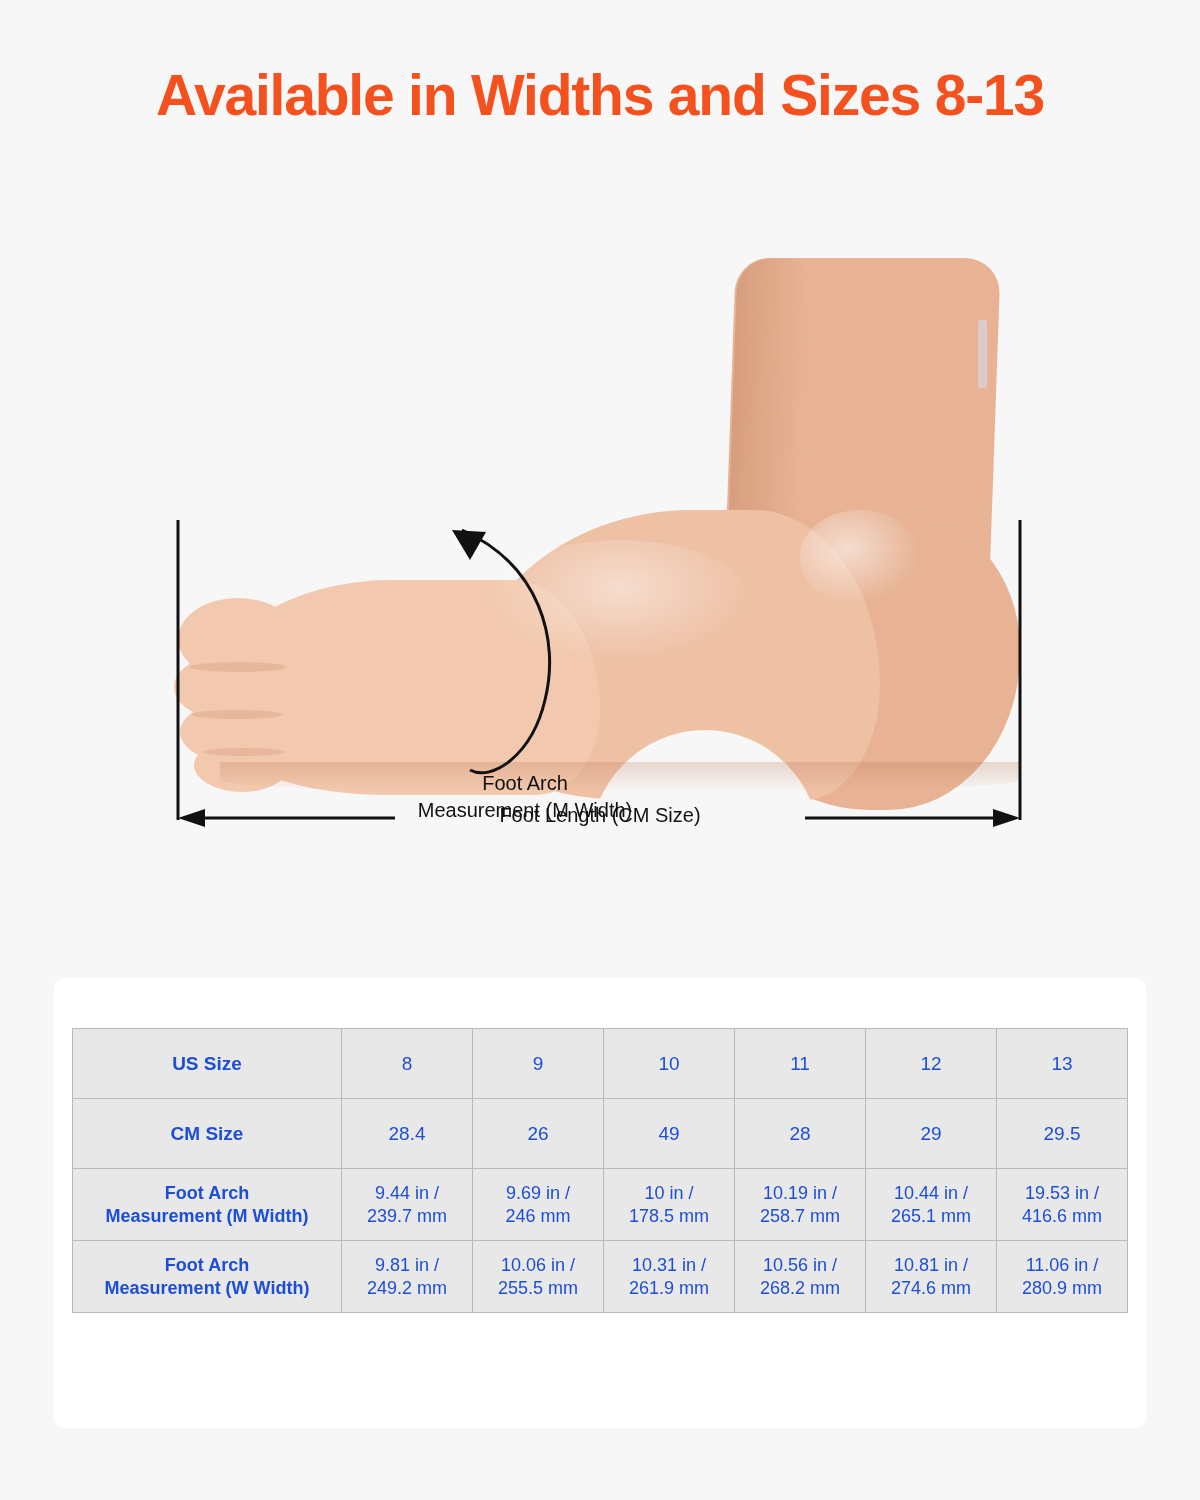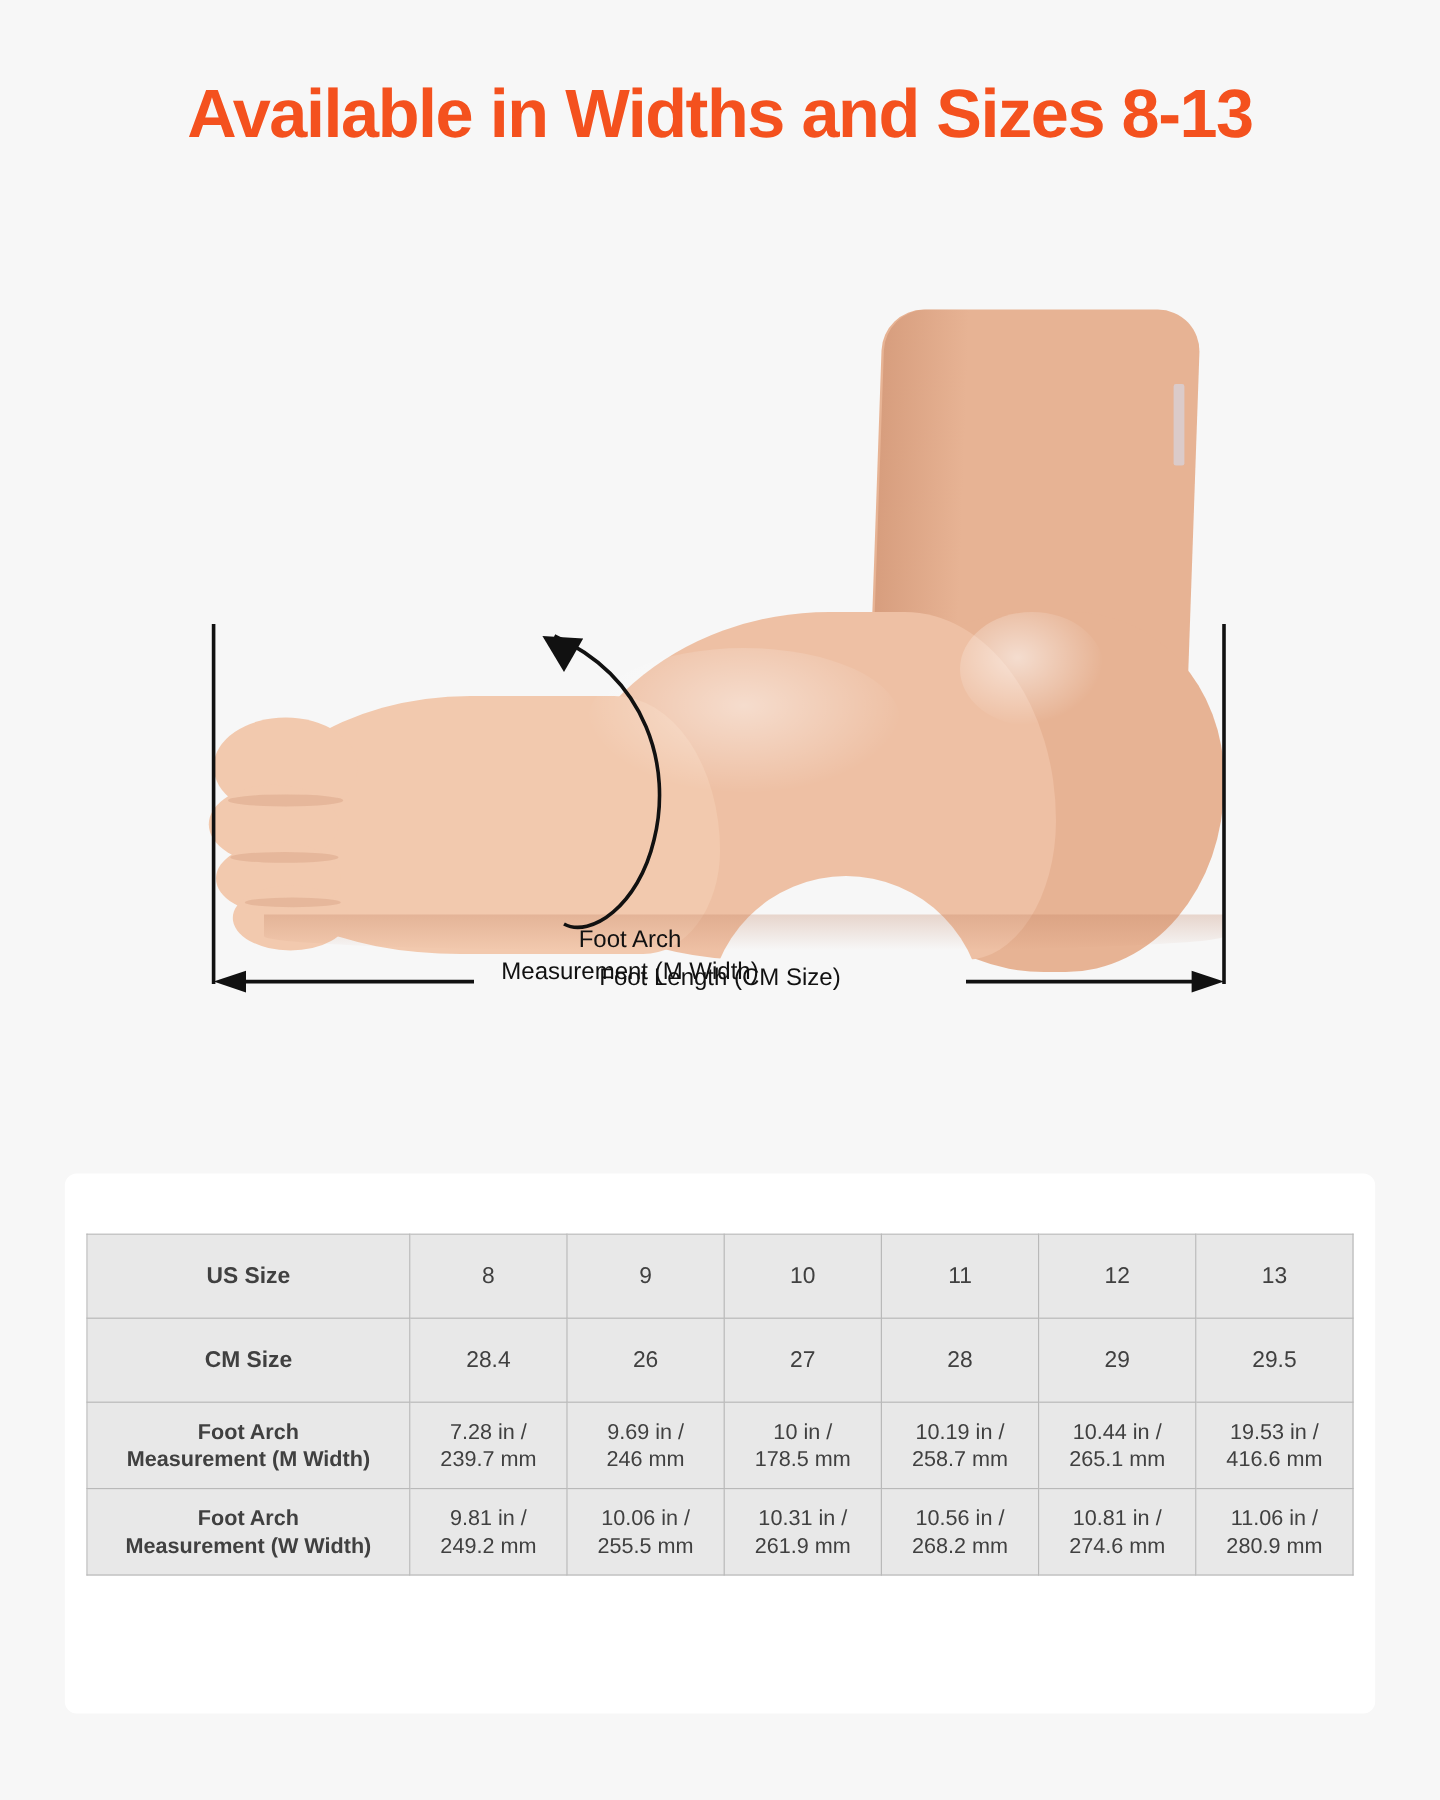--- a/index.html
+++ b/index.html
@@ -206,21 +206,21 @@
     top: 50px;
     width: 1056px;
     border-collapse: collapse;
     table-layout: fixed;
   }
   table.size-table td {
     border: 1px solid #b9b9b9;
     background: #e8e8e8;
     text-align: center;
     font-size: 19px;
-    color: #404040;
+    color: #1d4ed8;
     height: 61px;
     padding: 4px 6px;
     margin-top: 42px;
   }
   table.size-table td.rowhead {
     font-weight: 700;
     width: 256px;
     font-size: 19px;
     line-height: 24px;
   }
@@ -297,32 +297,32 @@
           <td>9</td>
           <td>10</td>
           <td>11</td>
           <td>12</td>
           <td>13</td>
         </tr>
         <tr>
           <td class="rowhead">CM Size</td>
           <td>28.4</td>
           <td>26</td>
-          <td>27</td>
+          <td>49</td>
           <td>28</td>
           <td>29</td>
           <td>29.5</td>
         </tr>
         <tr class="arch">
           <td class="rowhead">
             <div>Foot Arch</div>
             <div>Measurement (M Width)</div>
           </td>
           <td>
-            <div>7.28 in /</div>
+            <div>9.44 in /</div>
             <div>239.7 mm</div>
           </td>
           <td>
             <div>9.69 in /</div>
             <div>246 mm</div>
           </td>
           <td>
             <div>10 in /</div>
             <div>178.5 mm</div>
           </td>

